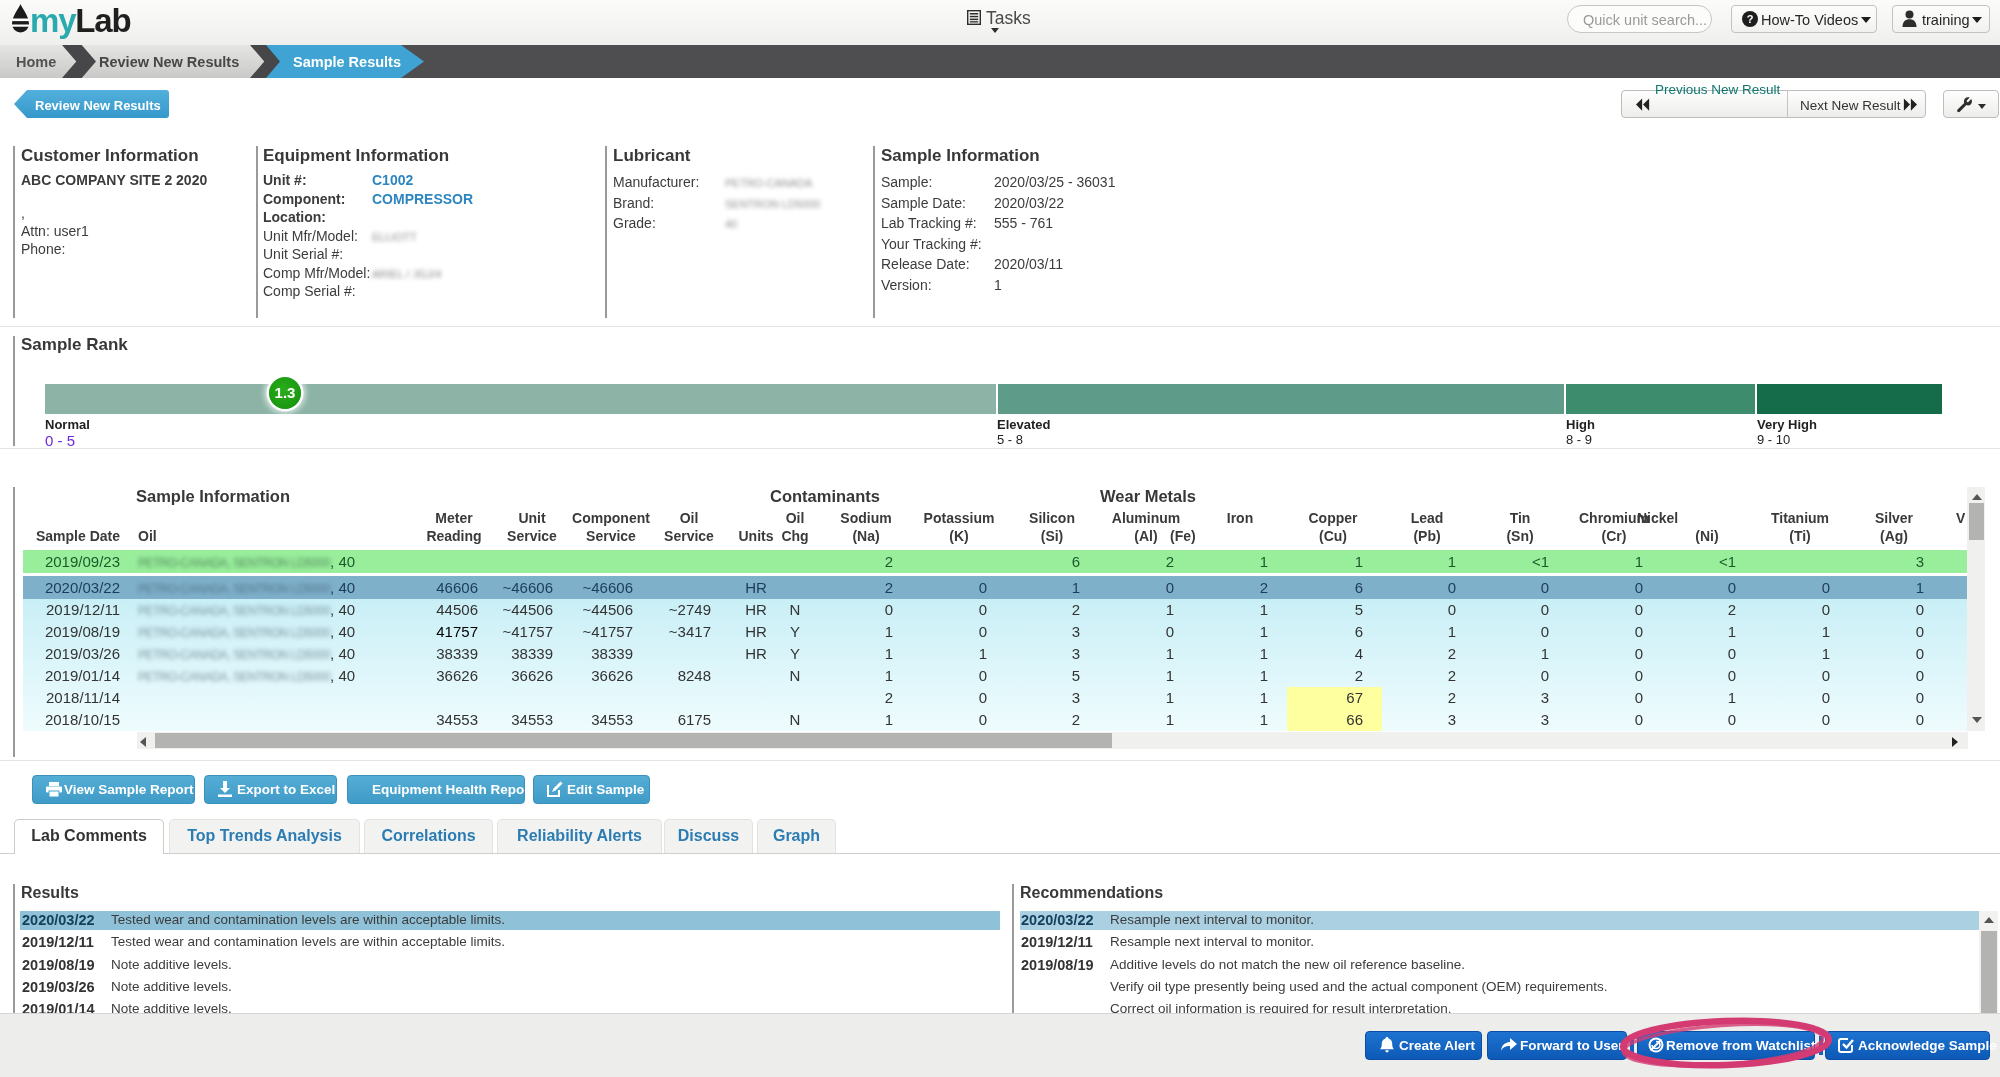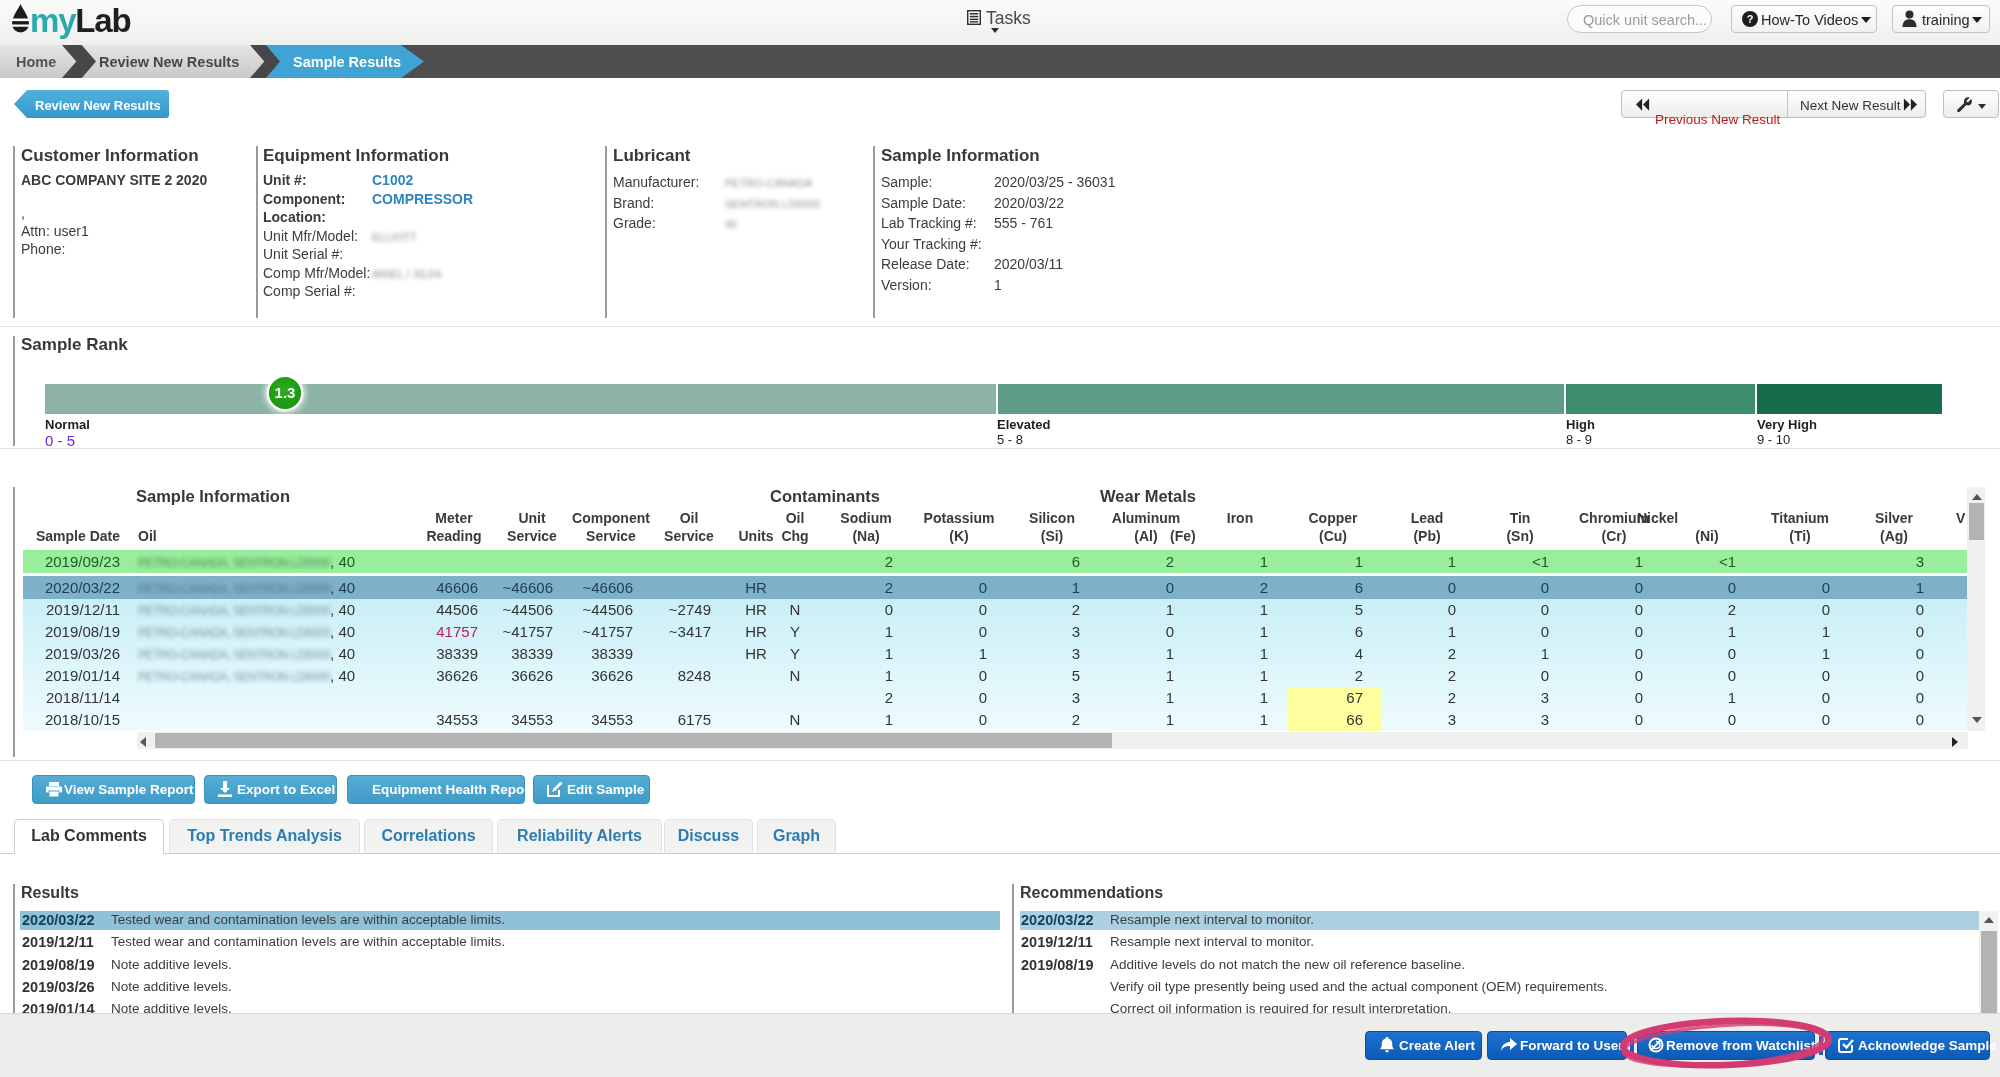--- a/index.html
+++ b/index.html
@@ -56,21 +56,21 @@
 <div class="abs" style="left:99px;top:54px;font-size:14.5px;font-weight:bold;color:#474747">Review New Results</div>
 <div class="abs" style="left:293px;top:54px;font-size:14.5px;font-weight:bold;color:#fff">Sample Results</div>
 <div class="abs" style="left:14px;top:90px;width:155px;height:28px;background:linear-gradient(#53b0dc,#3598cb);clip-path:polygon(13px 0,100% 0,100% 100%,13px 100%,0 50%);border-radius:3px"></div>
 <div class="abs" style="left:35px;top:98px;font-size:13px;font-weight:bold;color:#fff">Review New Results</div>
 <div class="abs" style="left:1621px;top:90px;width:305px;height:28px;border:1px solid #bdbdbb;border-radius:4px;background:linear-gradient(#fefefe,#ededeb)"></div>
 <div class="abs" style="left:1787px;top:90px;width:1px;height:28px;background:#c4c4c2"></div>
 <svg class="abs" style="left:1636px;top:98px" width="14" height="13" viewBox="0 0 16 14">
 <polygon points="7,0 7,14 0,7" fill="#222"></polygon>
       <polygon points="15,0 15,14 8,7" fill="#222"></polygon>
 </svg>
-<div class="abs" style="left:1655px;top:112px;font-size:13.5px;color:#b91c1c">Previous New Result</div>
+<div class="abs" style="left:1655px;top:82px;font-size:13.5px;color:#0f766e">Previous New Result</div>
 <div class="abs" style="left:1800px;top:98px;font-size:13.5px;color:#333">Next New Result</div>
 <svg class="abs" style="left:1903px;top:98px" width="14" height="13" viewBox="0 0 16 14">
 <polygon points="1,0 1,14 8,7" fill="#222"></polygon>
       <polygon points="9,0 9,14 16,7" fill="#222"></polygon>
 </svg>
 <div class="abs" style="left:1943px;top:90px;width:56px;height:28px;border:1px solid #bdbdbb;border-radius:4px;background:linear-gradient(#fefefe,#ededeb)"></div>
 <svg class="abs" style="left:1956px;top:96px" width="17" height="17" viewBox="0 0 17 17">
 <path d="M15.2 3.1 L11.9 6.4 L10.4 4.9 L13.7 1.6 C12.2 0.9 10.3 1.2 9.1 2.4 C7.9 3.6 7.6 5.4 8.2 6.9 L1.6 13.5 C1 14.1 1 15.1 1.6 15.7 C2.2 16.3 3.2 16.3 3.8 15.7 L10.4 9.1 C11.9 9.7 13.7 9.4 14.9 8.2 C16.1 7 16.4 5.1 15.2 3.1 Z" fill="#2e2e2e"></path>
 </svg>
 <div class="abs" style="left:1978px;top:104px;width:0;height:0;border-left:4.5px solid transparent;border-right:4.5px solid transparent;border-top:5.5px solid #2e2e2e"></div>
@@ -225,21 +225,21 @@
 <div class="abs" style="left:1148px;top:601px;width:120px;text-align:right;font-size:15px;color:#333;white-space:nowrap">1</div>
 <div class="abs" style="left:1243px;top:601px;width:120px;text-align:right;font-size:15px;color:#333;white-space:nowrap">5</div>
 <div class="abs" style="left:1336px;top:601px;width:120px;text-align:right;font-size:15px;color:#333;white-space:nowrap">0</div>
 <div class="abs" style="left:1429px;top:601px;width:120px;text-align:right;font-size:15px;color:#333;white-space:nowrap">0</div>
 <div class="abs" style="left:1523px;top:601px;width:120px;text-align:right;font-size:15px;color:#333;white-space:nowrap">0</div>
 <div class="abs" style="left:1616px;top:601px;width:120px;text-align:right;font-size:15px;color:#333;white-space:nowrap">2</div>
 <div class="abs" style="left:1710px;top:601px;width:120px;text-align:right;font-size:15px;color:#333;white-space:nowrap">0</div>
 <div class="abs" style="left:1804px;top:601px;width:120px;text-align:right;font-size:15px;color:#333;white-space:nowrap">0</div>
 <div class="abs" style="left:0px;top:623px;width:120px;text-align:right;font-size:15px;color:#333;white-space:nowrap">2019/08/19</div>
 <div class="abs" style="left:138px;top:623px;font-size:15px;color:#333;white-space:nowrap"><span class="blur" style="color:#7e97a1;font-size:12px;letter-spacing:-0.5px">PETRO-CANADA, SENTRON LD5000</span>, 40</div>
-<div class="abs" style="left:358px;top:623px;width:120px;text-align:right;font-size:15px;color:#be185d;white-space:nowrap">41757</div>
+<div class="abs" style="left:358px;top:623px;width:120px;text-align:right;font-size:15px;color:#000000;white-space:nowrap">41757</div>
 <div class="abs" style="left:433px;top:623px;width:120px;text-align:right;font-size:15px;color:#333;white-space:nowrap">~41757</div>
 <div class="abs" style="left:513px;top:623px;width:120px;text-align:right;font-size:15px;color:#333;white-space:nowrap">~41757</div>
 <div class="abs" style="left:591px;top:623px;width:120px;text-align:right;font-size:15px;color:#333;white-space:nowrap">~3417</div>
 <div class="abs" style="left:716px;top:623px;width:80px;text-align:center;font-size:15px;color:#333">HR</div>
 <div class="abs" style="left:755px;top:623px;width:80px;text-align:center;font-size:15px;color:#333">Y</div>
 <div class="abs" style="left:773px;top:623px;width:120px;text-align:right;font-size:15px;color:#333;white-space:nowrap">1</div>
 <div class="abs" style="left:867px;top:623px;width:120px;text-align:right;font-size:15px;color:#333;white-space:nowrap">0</div>
 <div class="abs" style="left:960px;top:623px;width:120px;text-align:right;font-size:15px;color:#333;white-space:nowrap">3</div>
 <div class="abs" style="left:1054px;top:623px;width:120px;text-align:right;font-size:15px;color:#333;white-space:nowrap">0</div>
 <div class="abs" style="left:1148px;top:623px;width:120px;text-align:right;font-size:15px;color:#333;white-space:nowrap">1</div>

